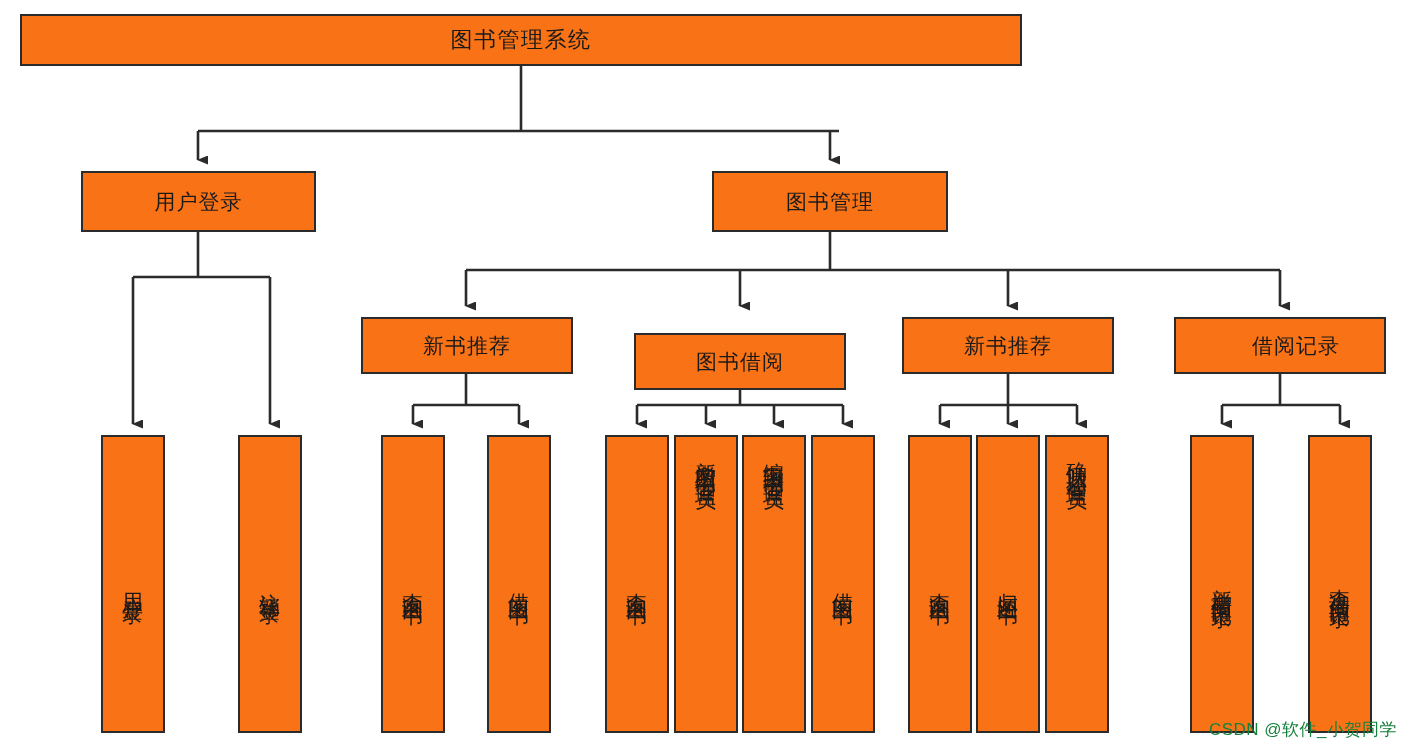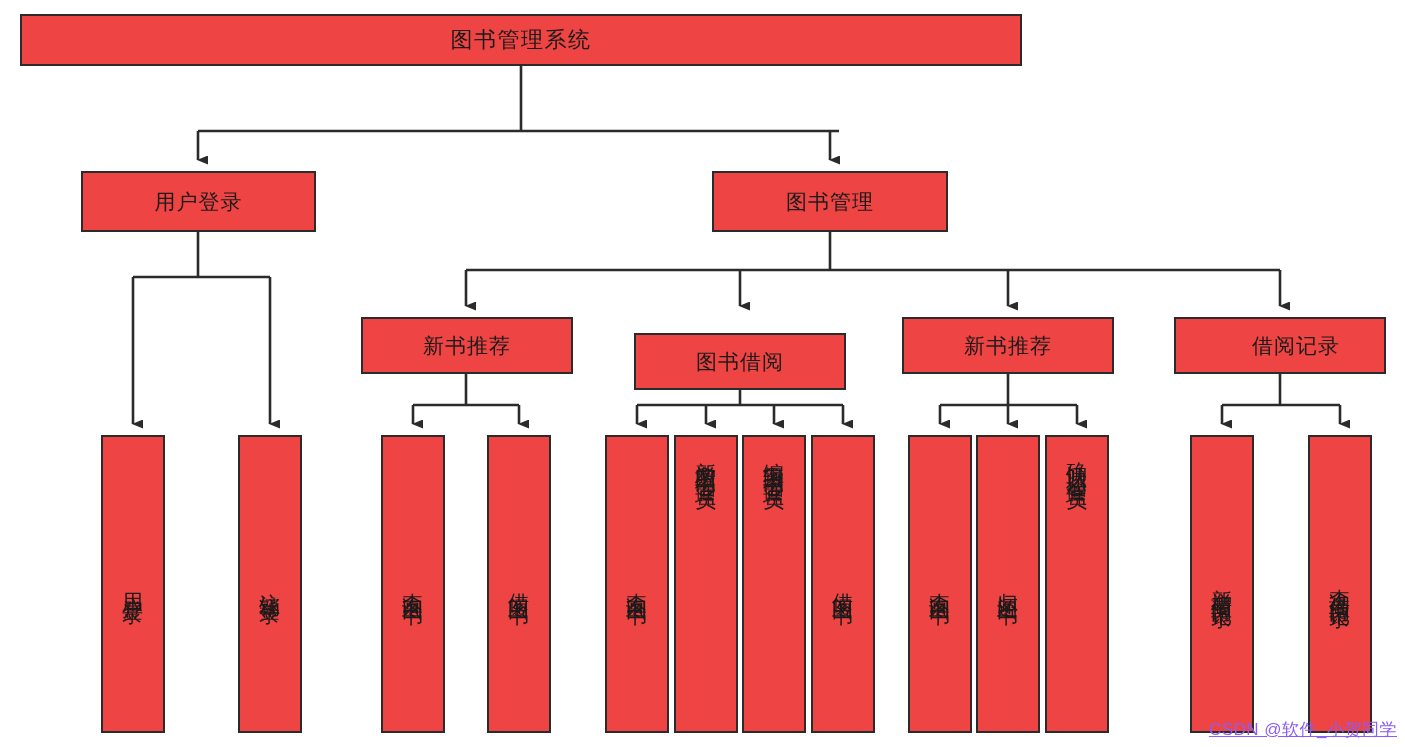--- a/index.html
+++ b/index.html
@@ -12,21 +12,21 @@
   }
   #canvas{position:relative;width:1405px;height:747px;}
 
   
   #wires{position:absolute;left:0;top:0;width:1405px;height:747px;}
 
   
   .node{
     position:absolute;
     box-sizing:border-box;
-    background:#ef4444;
+    background:#f97316;
     border:2px solid #2b2b2b;
     display:flex;
     align-items:center;
     justify-content:center;
     color:#1a1a1a;
   }
   .node .lbl{
     display:block;
     text-align:center;
     line-height:1.22;
@@ -54,25 +54,24 @@
     white-space:normal;
   }
   
   .v-node.mid{align-items:center;padding-top:0;}
 
   
   #watermark{
     position:absolute;
     right:8px;bottom:6px;
     font-size:17px;
-    color:#8b5cf6;
+    color:#15803d;
     letter-spacing:0.5px;
     white-space:nowrap;
     pointer-events:none;
-    text-decoration:underline;
   }
 </style>
 </head>
 <body>
 
 <div id="canvas">
 
   <svg id="wires" viewBox="0 0 1405 747" xmlns="http://www.w3.org/2000/svg">
     <defs>
       <marker id="arrow" markerWidth="9" markerHeight="11" refX="4.5" refY="10" orient="auto" markerUnits="userSpaceOnUse">

